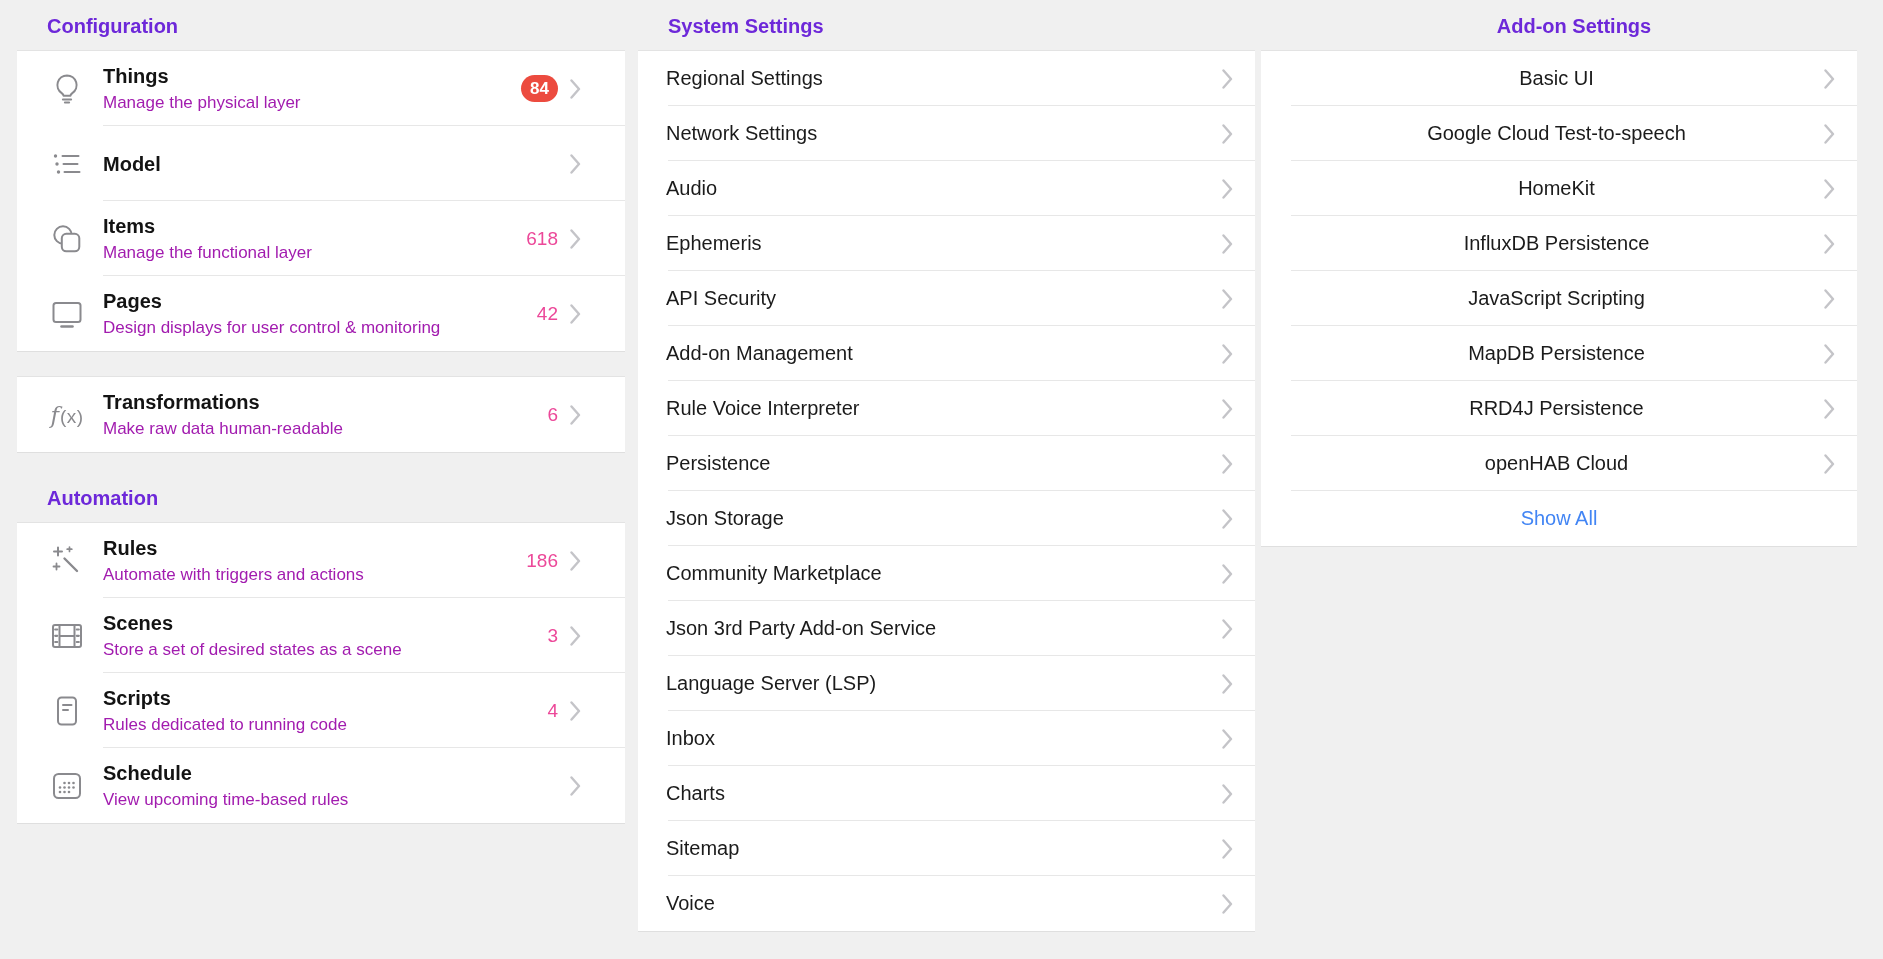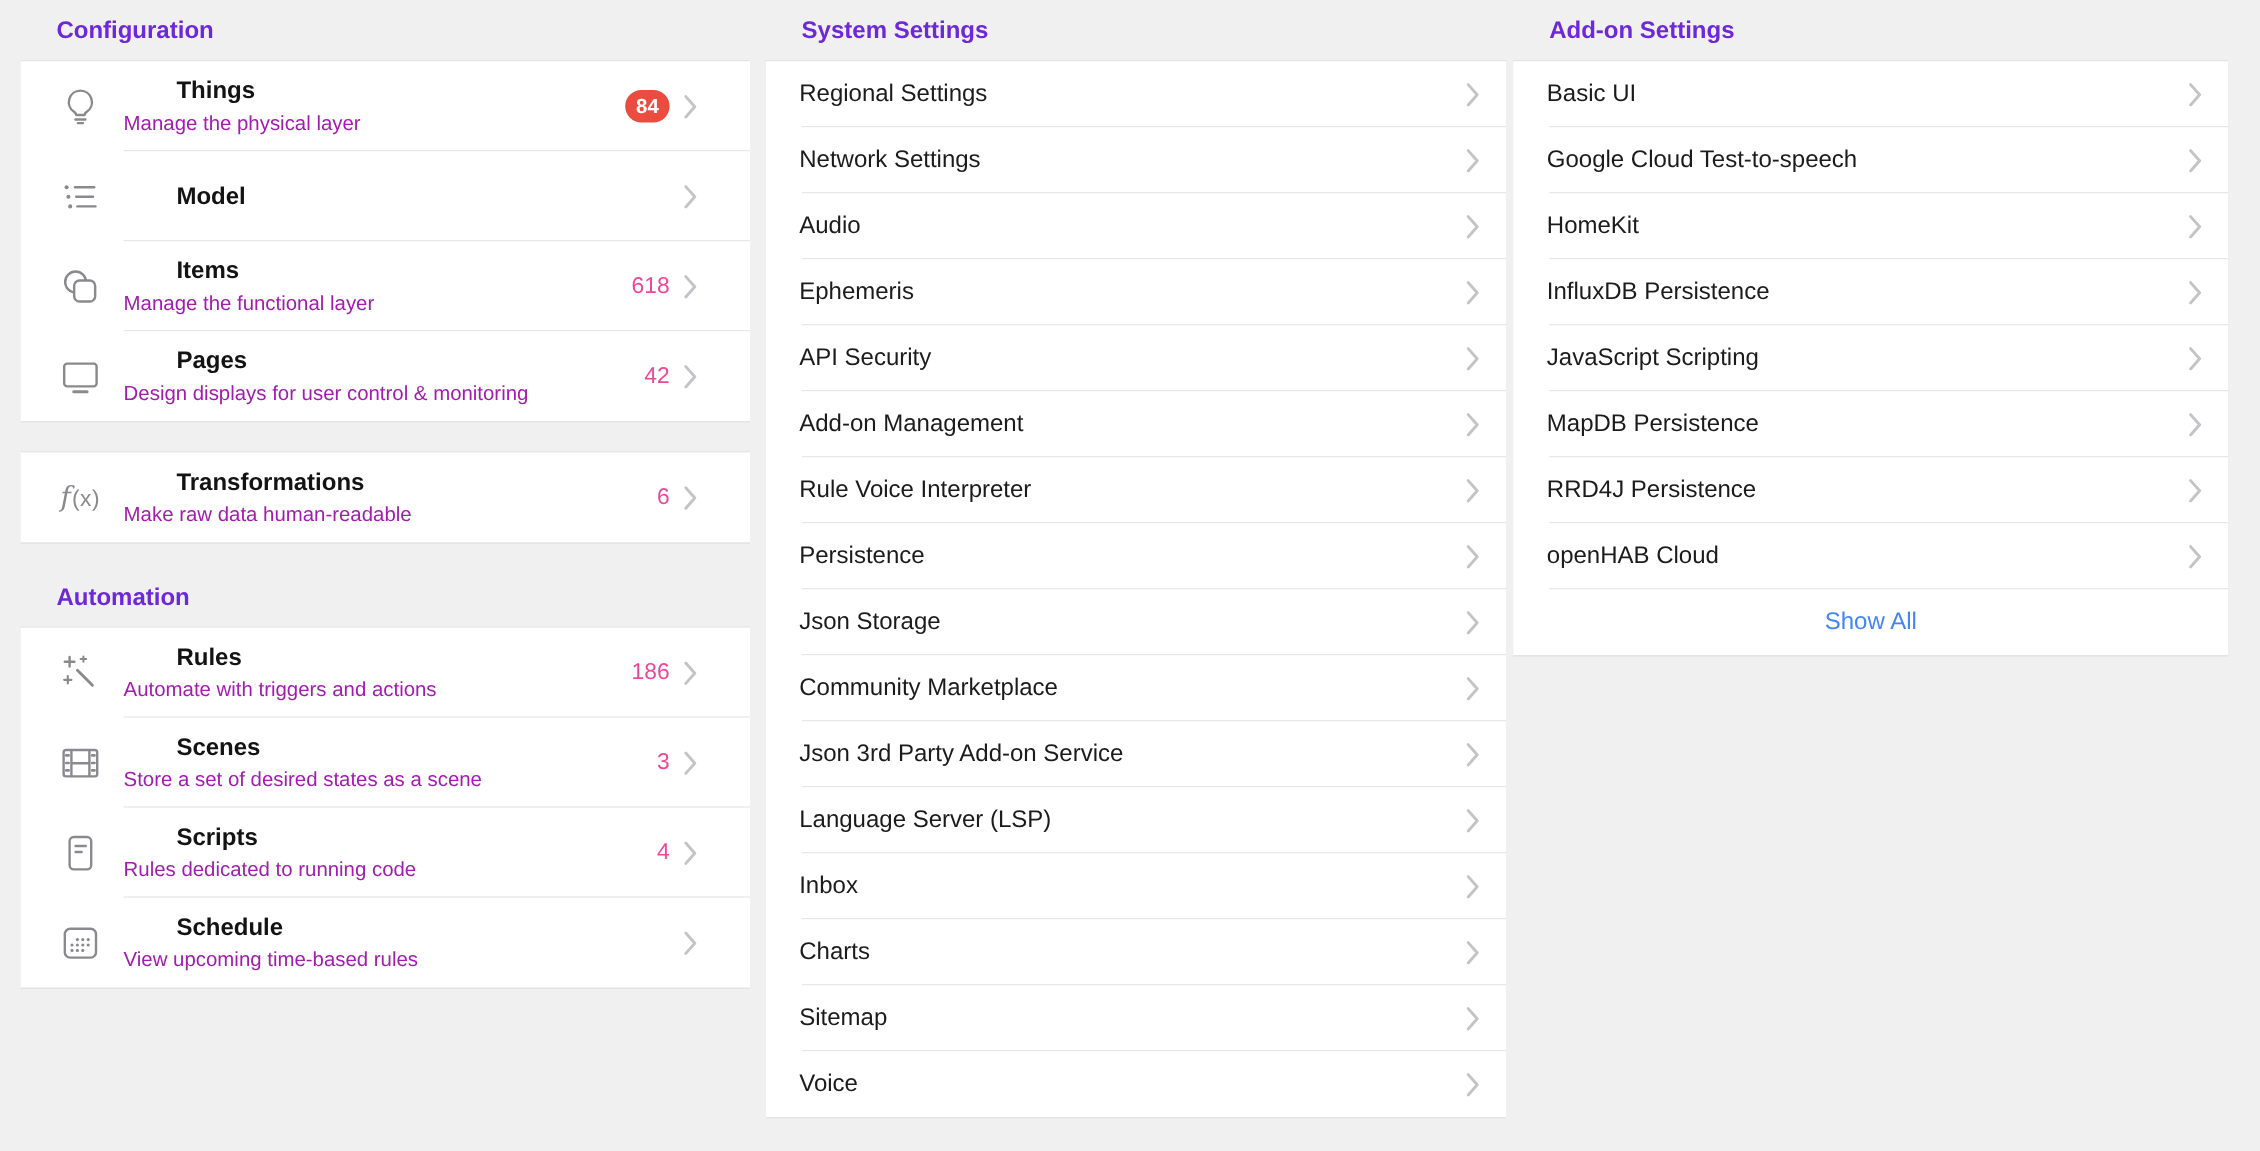--- a/index.html
+++ b/index.html
@@ -2,32 +2,32 @@
 <html><head>
 <meta charset="utf-8">
 <style>
   html,body{margin:0;padding:0;background:#f0f0f0;font-family:"Liberation Sans",sans-serif;
     -webkit-font-smoothing:antialiased;}
   body{width:1883px;height:959px;overflow:hidden;}
   .layout{display:flex;align-items:flex-start;}
   .col{flex:none;}
   .col1{width:608px;margin-left:17px;}
   .col2{width:617px;margin-left:13px;border-radius:29px;}
-  .col3{width:596px;margin-left:6px;}
+  .col3{width:596px;margin-left:6px;text-align:center;}
   .block-title{padding:14px 0 13px 30px;font-size:20px;line-height:24px;font-weight:700;color:#6d28d9;}
   .block-title.automation{margin-top:20px;}
   .card{background:#ffffff;box-shadow:0 1px 0 rgba(0,0,0,0.07), 0 -1px 0 rgba(0,0,0,0.05);}
   .card.gap-top{margin-top:26px;}
 
   
   .media-item{height:75px;display:flex;align-items:center;position:relative;cursor:pointer;}
   .media-item:not(:last-child)::after{content:"";position:absolute;left:86px;right:0;bottom:0;height:1px;background:#e7e7e7;}
   .media-icon{width:42px;margin-left:29px;flex:none;display:flex;align-items:center;justify-content:center;color:#8a8a8e;}
   .media-text{flex:1;margin-left:15px;min-width:0;}
-  .media-title{font-size:20px;font-weight:700;color:#131313;line-height:24px;margin-left:44px;}
+  .media-title{font-size:20px;font-weight:700;color:#131313;line-height:24px;}
   .media-subtitle{font-size:17px;color:#a21caf;line-height:21px;margin-top:4px;}
   .media-after{display:flex;align-items:center;margin-right:22px;}
   .item-count{font-size:19px;color:#ec4899;margin-right:12px;}
   .count-badge{color:#fff;font-size:17px;font-weight:700;line-height:27px;height:27px;border-radius:14px;
     padding:0 9px;min-width:18px;text-align:center;margin-right:12px;}
 
   
   .simple-item{height:55px;display:flex;align-items:center;position:relative;cursor:pointer;}
   .simple-item:not(:last-child)::after{content:"";position:absolute;left:30px;right:0;bottom:0;height:1px;background:#e7e7e7;}
   .simple-label{flex:1;margin-left:28px;font-size:20px;color:#1b1b1b;white-space:nowrap;overflow:hidden;}

